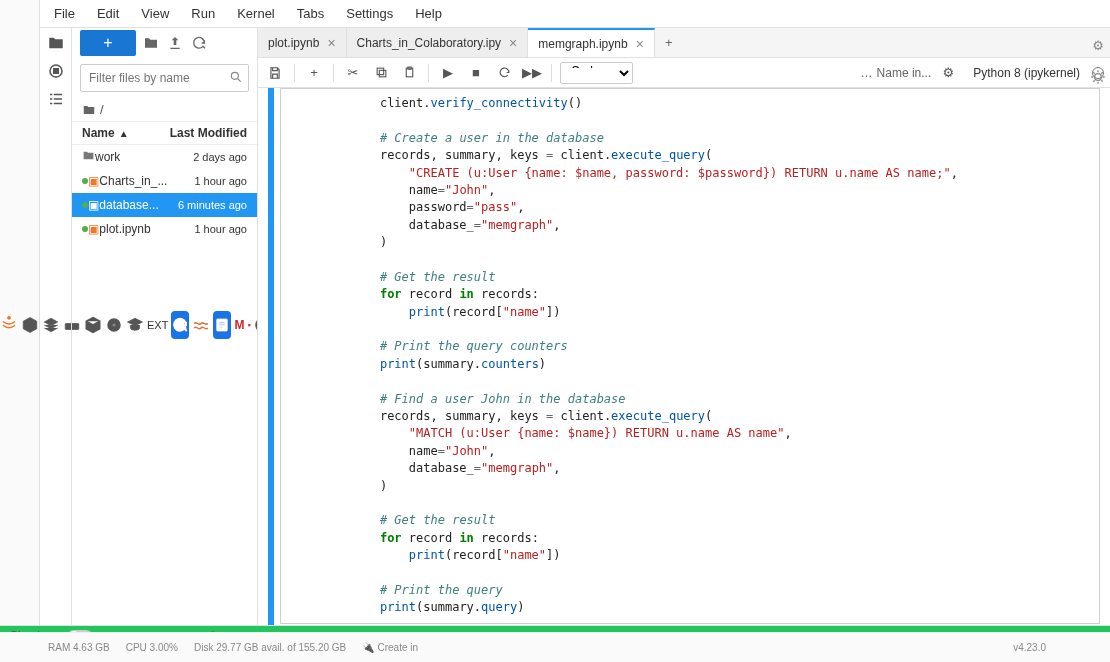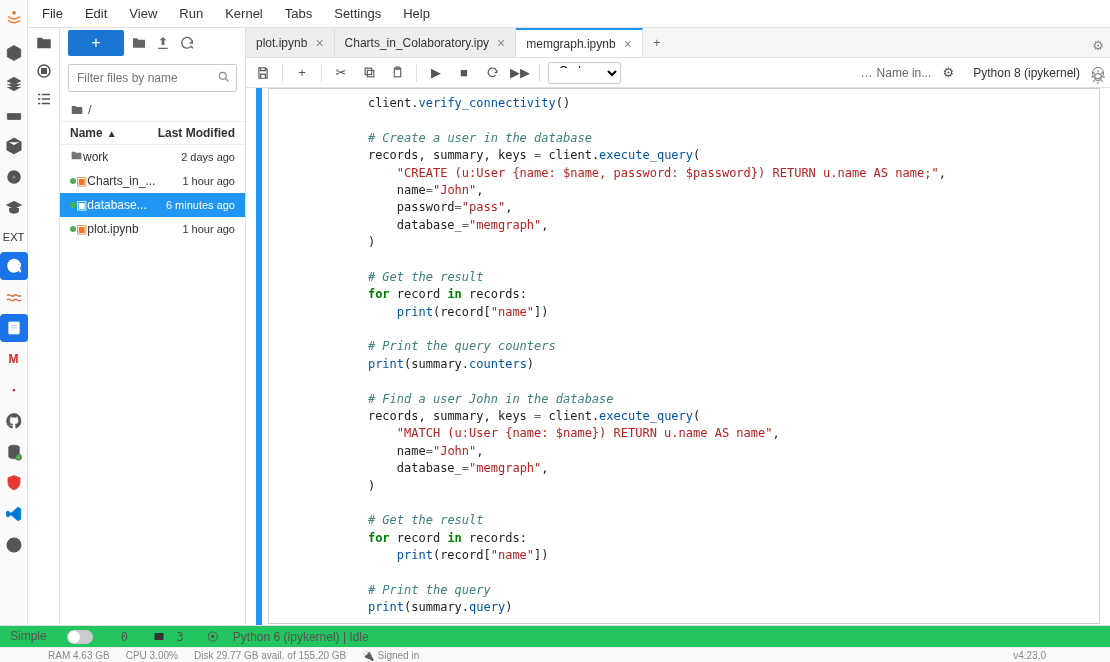--- a/index.html
+++ b/index.html
@@ -8,24 +8,24 @@
   font-size: 13px;
   color: #333;
   background: #fff;
   width: 1110px;
   height: 662px;
   overflow: hidden;
   position: relative;
 }
 .shell { display: flex; height: 646px; }
 .activity-bar {
-  width: 28px;
+  width: 40px;
   background: #fafafa;
   border-right: 1px solid #e0e0e0;
-  display: flex; flex-direction: column; align-items: center;
+  display: flex; flex-direction: row; align-items: center;
   padding-top: 4px; gap: 3px;
 }
 .activity-item {
   width: 28px; height: 28px;
   display: flex; align-items: center; justify-content: center;
   border-radius: 4px; cursor: pointer;
   color: #555;
 }
 .activity-item svg { width: 18px; height: 18px; fill: currentColor; stroke: currentColor; }
 .logo-item { color: #f37726; margin-bottom: 4px; }
@@ -132,21 +132,21 @@
 pre { margin:0; font-family:inherit; white-space:pre;}
 .statusbar {
   position:absolute;left:0;right:0;bottom:15px;height:22px;
   border-top:1px solid #e0e0e0;display:flex;align-items:center;
   padding:0 10px;font-size:12px;color:#555;background:#22c55e;
 }
 .statusbar .sp { flex:1;}
 .statusbar span { margin-right:14px;}
 .statusbar .right span { margin-left:14px; margin-right:0;}
 .statusbar2 {
-  position:absolute;left:0;right:0;bottom:0;height:15px;
+  position:absolute;left:0;right:0;bottom:0;height:30px;
   border-top:1px solid #eee;display:flex;align-items:center;
   padding:0 48px;font-size:10px;color:#888;background:#fafafa;
 }
 .statusbar2 span { margin-right:16px;}
 .statusbar2 .sp { flex:1;}
 .right-rail {
   position:absolute;right:0;top:30px;width:24px;
   display:flex;flex-direction:column;align-items:center;gap:16px;padding-top:8px;
 }
 .right-rail div { color:#888;cursor:pointer;}
@@ -490,16 +490,16 @@
   <span class="term-ic"><span>0</span>&nbsp;<svg width="12" height="12" viewBox="0 0 24 24" fill="#333">
         <rect x="3" y="4" width="18" height="14" rx="1"></rect>
       </svg>&nbsp;<span>3</span>&nbsp;⦿</span>
   <span>Python 6 (ipykernel) | Idle</span>
   <div class="sp"></div>
 </div>
 <div class="statusbar2">
   <span>RAM 4.63 GB</span>
   <span>CPU 3.00%</span>
   <span>Disk 29.77 GB avail. of 155.20 GB</span>
-  <span>🔌 <span>Signed in</span></span>
+  <span>🔌 <span>Create in</span></span>
   <div class="sp"></div>
   <span>v4.23.0</span>
 </div>
 
 </body></html>

